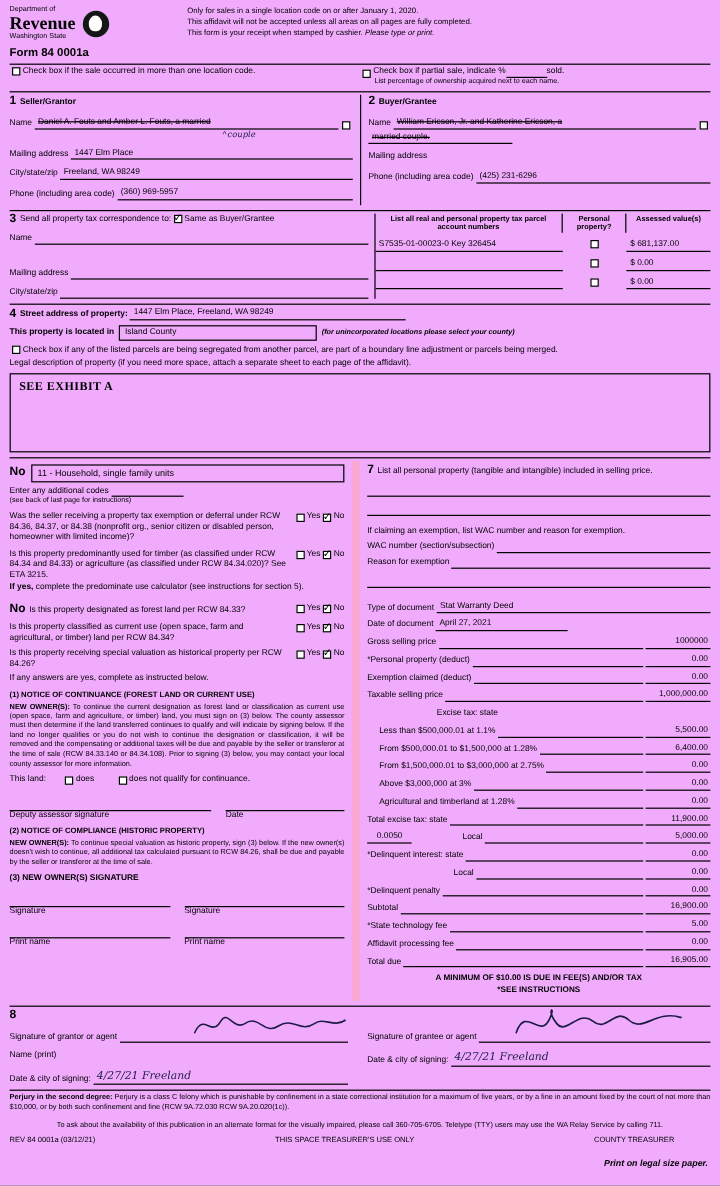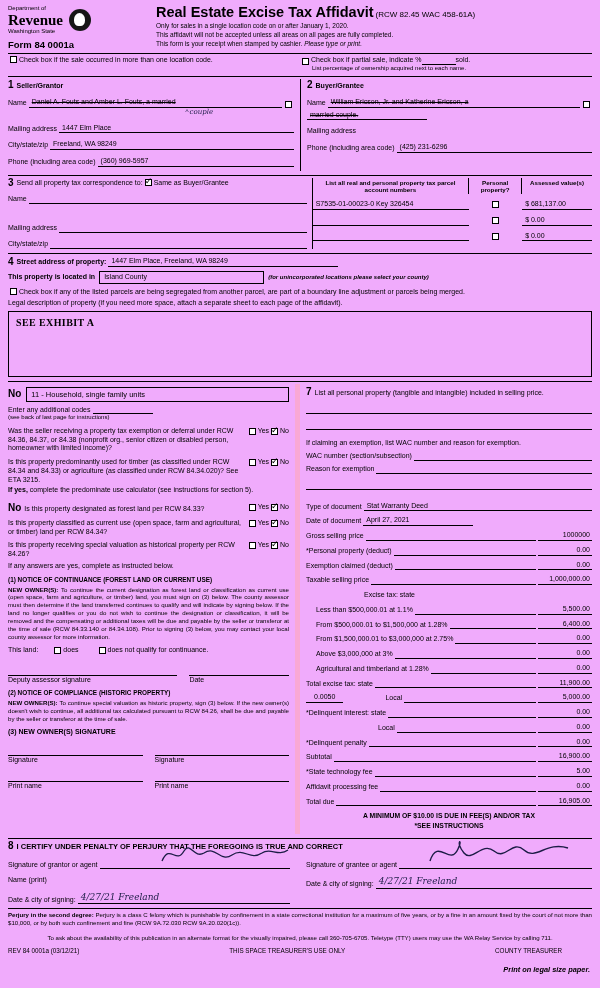--- a/index.html
+++ b/index.html
@@ -51,21 +51,21 @@
 .prow{display:flex;align-items:flex-end;margin-top:6px}
 .pc1{width:56%;border-bottom:1px solid #000;padding:0 3px;min-height:9px;white-space:nowrap}
 .pc2{width:19%;text-align:center}
 .pc3{width:25%;border-bottom:1px solid #000;padding:0 3px;text-align:left;min-height:9px}
 
 .countybox{display:inline-block;border:1px solid #000;min-width:165px;padding:1px 4px;margin:0 4px}
 .legalbox{border:1px solid #000;height:66px;margin-top:3px;padding:5px 7px;
   font-family:"Liberation Serif",serif;font-weight:bold;font-size:10px;letter-spacing:.4px}
 
 .midrow{display:flex;min-height:380px}
-.mcolL{width:50%;padding:3px 6px 4px 0;border-right:5px solid #f9a8d4}
+.mcolL{width:50%;padding:3px 6px 4px 0;border-right:7px solid #f9a8d4}
 .mcolR{width:50%;padding:3px 0 4px 6px}
 .codebox{flex:1;border:1px solid #000;padding:1.5px 4px;font-size:7.5px;margin-left:2px}
 .q{display:flex;margin-top:5px}
 .qt{flex:1;padding-right:4px}
 .yn{white-space:nowrap;display:flex;align-items:center;align-self:flex-start}
 .fine{font-size:6.1px;line-height:1.3;text-align:justify;margin-top:2px}
 .h6{font-weight:bold;font-size:6.4px;margin-top:5px}
 
 .trow{display:flex;align-items:flex-end;margin-top:5px}
 .tlabel{white-space:nowrap}
@@ -104,24 +104,20 @@
         <div>
           <div class="sm">Department of</div>
           <div class="revword">Revenue</div>
           <div class="sm">Washington State</div>
         </div>
         <div class="seal"></div>
       </div>
       <div class="formnum">Form 84 0001a</div>
     </div>
     <div class="titleblock">
-      <div>
-        <span class="title">Real Estate Excise Tax Affidavit</span>
-        <span class="titleref">(RCW 82.45 WAC 458-61A)</span>
-      </div>
       <div class="hnote">Only for sales in a single location code on or after January 1, 2020.</div>
       <div class="hnote">This affidavit will not be accepted unless all areas on all pages are fully completed.</div>
       <div class="hnote"><span>This form is your receipt when stamped by cashier.</span> <span class="i">Please type or print.</span></div>
     </div>
   </div>
 
   <div class="sec row">
     <div class="chalf row" style="align-items:flex-start">
       <span class="cb"></span>
       <span>Check box if the sale occurred in more than one location code.</span>
@@ -509,21 +505,20 @@
 
   <div class="sec sec8">
     <svg class="sig-svg" style="left:150px;top:0" width="135" height="30" viewBox="0 0 135 30">
       <path d="M4 22 C 12 4, 18 26, 26 12 C 32 2, 36 20, 46 14 C 58 6, 62 24, 74 16 C 86 8, 92 22, 104 14 C 112 8, 120 18, 130 11" fill="none" stroke="#1c1c46" stroke-width="1.3"></path>
     </svg>
     <svg class="sig-svg" style="right:18px;top:-4px" width="150" height="34" viewBox="0 0 150 34">
       <path d="M6 26 C 14 2, 26 32, 34 14 C 40 2, 30 6, 40 18 C 48 28, 58 6, 70 16 C 82 26, 88 4, 100 15 C 112 26, 122 6, 144 13" fill="none" stroke="#1c1c46" stroke-width="1.4"></path>
     </svg>
     <div style="display:flex;align-items:center">
       <span class="secnum">8</span>
-      <span class="b" style="font-size:7.5px">I CERTIFY UNDER PENALTY OF PERJURY THAT THE FOREGOING IS TRUE AND CORRECT</span>
     </div>
     <div class="row" style="margin-top:9px">
       <div class="s8col">
         <div class="frow" style="margin-top:0">
           <span class="lbl">Signature of grantor or agent</span>
           <span class="fl"></span>
         </div>
         <div class="frow">
           <span class="lbl">Name (print)</span>
         </div>

